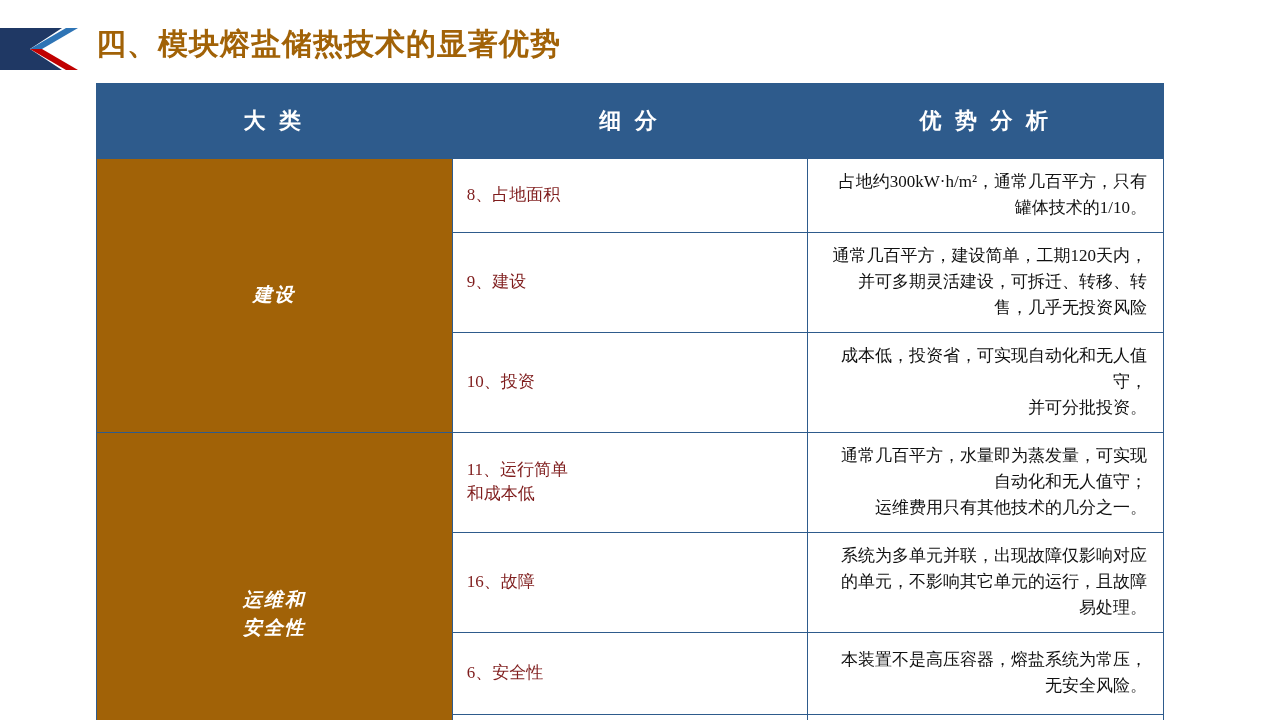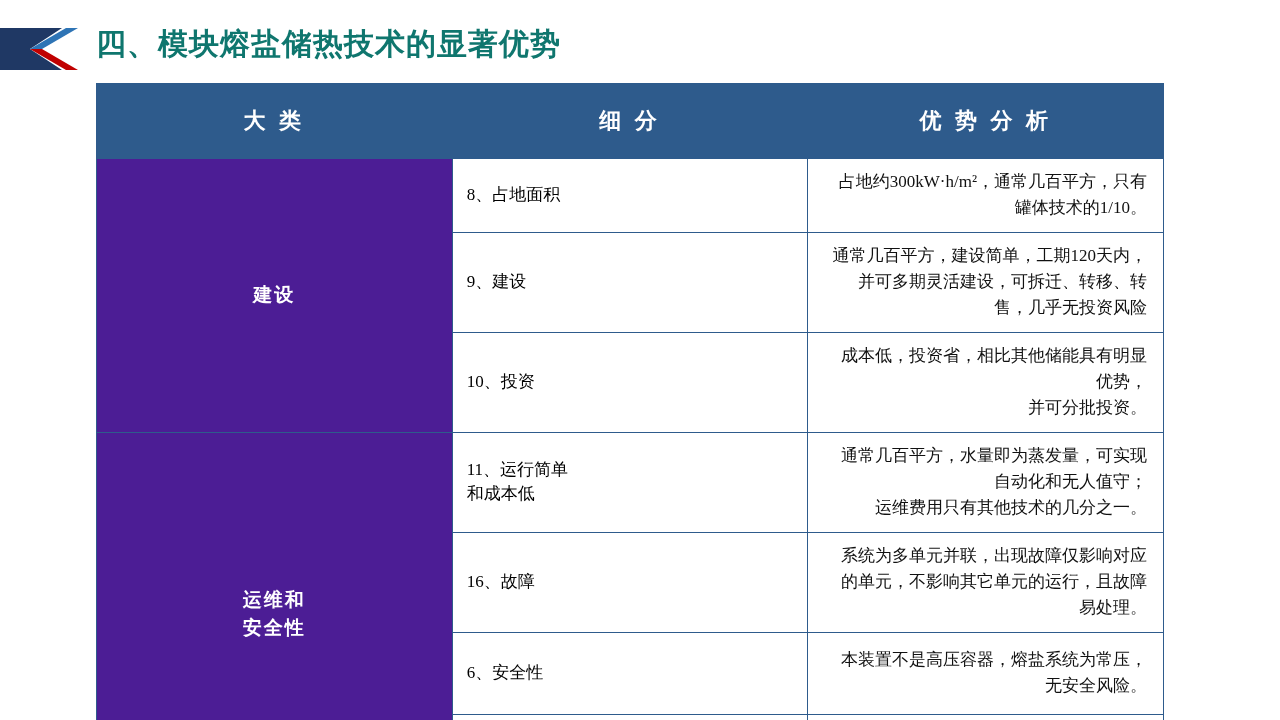--- a/index.html
+++ b/index.html
@@ -23,21 +23,21 @@
     width: 78px;
     height: 42px;
   }
 
   .slide-title {
     position: absolute;
     left: 96px;
     top: 24px;
     font-size: 30px;
     font-weight: bold;
-    color: #0f766e;
+    color: #a16207;
     letter-spacing: 1px;
     white-space: nowrap;
   }
 
   .table-wrap {
     position: absolute;
     left: 96px;
     top: 83px;
     width: 1068px;
   }
@@ -58,34 +58,35 @@
     color: #ffffff;
     font-size: 22px;
     font-weight: bold;
     height: 72px;
     text-align: center;
     letter-spacing: 4px;
     border: 1px solid #2E5B8C;
   }
 
   td.cat-cell {
-    background: #4c1d95;
+    background: #a16207;
     color: #ffffff;
     font-size: 19px;
     font-weight: bold;
     text-align: center;
     letter-spacing: 2px;
     line-height: 1.5;
     width: 180px;
+    font-style: italic;
   }
 
   td.sub-cell {
     width: 212px;
     font-size: 17px;
-    color: #000000;
+    color: #7f1d1d;
     padding: 10px 14px;
     line-height: 1.45;
     white-space: pre-line;
   }
 
   td.desc-cell {
     font-size: 17px;
     color: #111111;
     padding: 10px 16px;
     line-height: 1.55;
@@ -124,21 +125,21 @@
         <td class="cat-cell" rowspan="3">建设</td>
         <td class="sub-cell">8、占地面积</td>
         <td class="desc-cell">占地约300kW·h/m²，通常几百平方，只有罐体技术的1/10。</td>
       </tr>
       <tr class="row-h2">
         <td class="sub-cell">9、建设</td>
         <td class="desc-cell">通常几百平方，建设简单，工期120天内，并可多期灵活建设，可拆迁、转移、转售，几乎无投资风险</td>
       </tr>
       <tr class="row-h2">
         <td class="sub-cell">10、投资</td>
-        <td class="desc-cell">成本低，投资省，相比其他储能具有明显优势，
+        <td class="desc-cell">成本低，投资省，可实现自动化和无人值守，
 并可分批投资。</td>
       </tr>
 
       <tr class="row-h2">
         <td class="cat-cell" rowspan="4" style="white-space: pre-line;">运维和
 安全性</td>
         <td class="sub-cell">11、运行简单
       和成本低</td>
         <td class="desc-cell">通常几百平方，水量即为蒸发量，可实现自动化和无人值守；
 运维费用只有其他技术的几分之一。</td>

